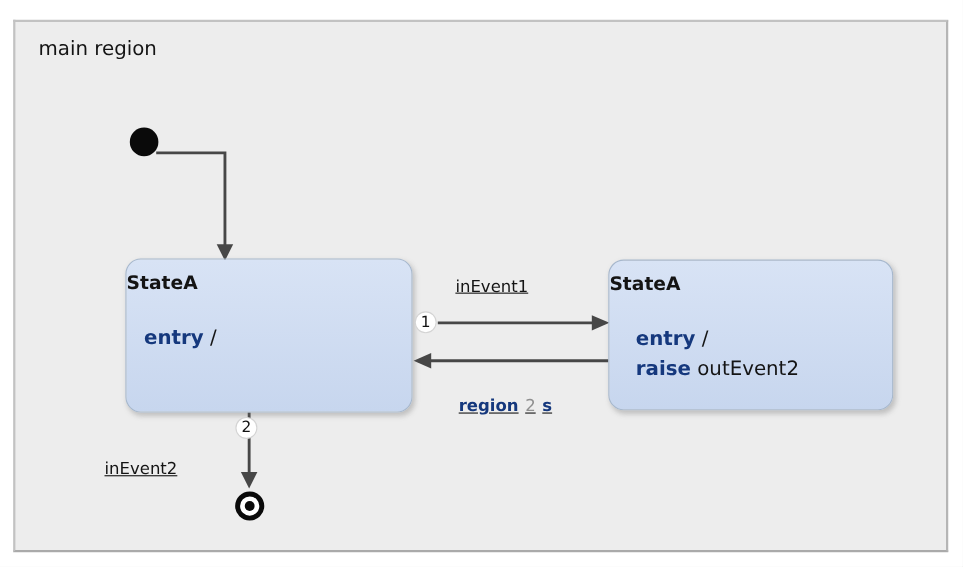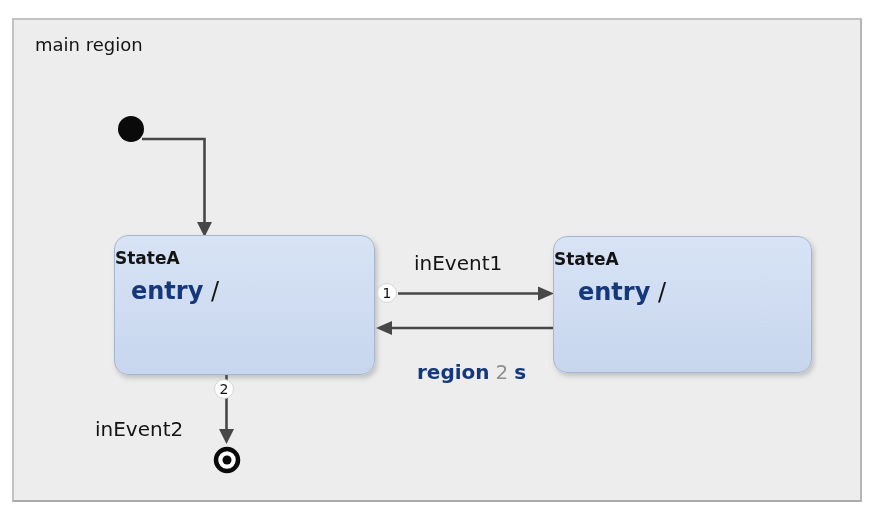--- a/index.html
+++ b/index.html
@@ -47,32 +47,33 @@
     box-sizing:border-box;
   }
   .state-a{left:114px;top:235px;width:261px;height:140px;}
   .state-b{left:553px;top:236px;width:259px;height:137px;}
   .state-title{
     margin-top:12px;
     font-weight:bold;
     font-size:17px;
   }
   .state-body{
-    margin-top:10px;
-    font-size:24px;
+    margin-top:26px;
+    font-size:18px;
     line-height:27px;
   }
   .state-a .state-body{padding-left:16px;}
   .state-b .state-body{padding-left:24px;}
   .state-line span{white-space:pre;}
   .kw{color:var(--keyword-color);font-weight:bold;}
   .diagram-label{
     position:absolute;
-    font-size:20px;
+    font-size:15px;
     white-space:pre;
+    text-decoration:underline;
   }
   .label-inevent1{left:414px;top:251px;}
   .label-after{left:417px;top:360px;}
   .label-inevent2{left:95px;top:417px;text-align:right;}
   .after-value{color:var(--number-color);margin:0 6px;}
   .badge{
     position:absolute;
     width:20px;height:20px;
     border-radius:50%;
     background:#ffffff;
@@ -118,20 +119,21 @@
     <div class="state-title">StateA</div>
     <div class="state-body">
       <div class="state-line"><span class="kw">entry</span><span> /</span></div>
     </div>
   </div>
 
   <div class="state state-b">
     <div class="state-title">StateA</div>
     <div class="state-body">
       <div class="state-line"><span class="kw">entry</span><span> /</span></div>
+      <div class="state-line"><span class="kw">raise</span><span> outEvent2</span></div>
     </div>
   </div>
 
   <div class="diagram-label label-inevent1">inEvent1</div>
 
   <div class="diagram-label label-after"><span class="kw">region</span><span class="after-value">2</span><span class="kw">s</span></div>
 
   <div class="diagram-label label-inevent2">inEvent2</div>
 
   <div class="badge badge-1">1</div>

